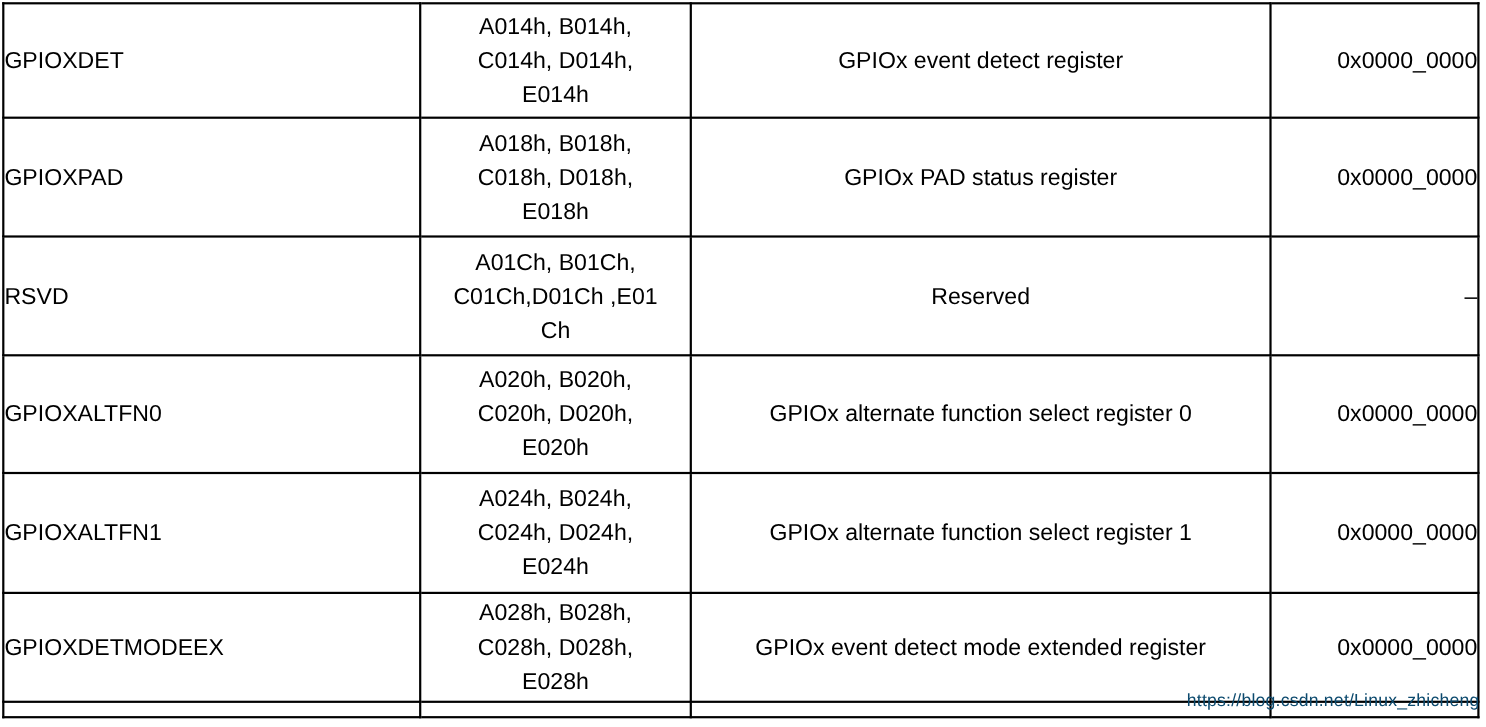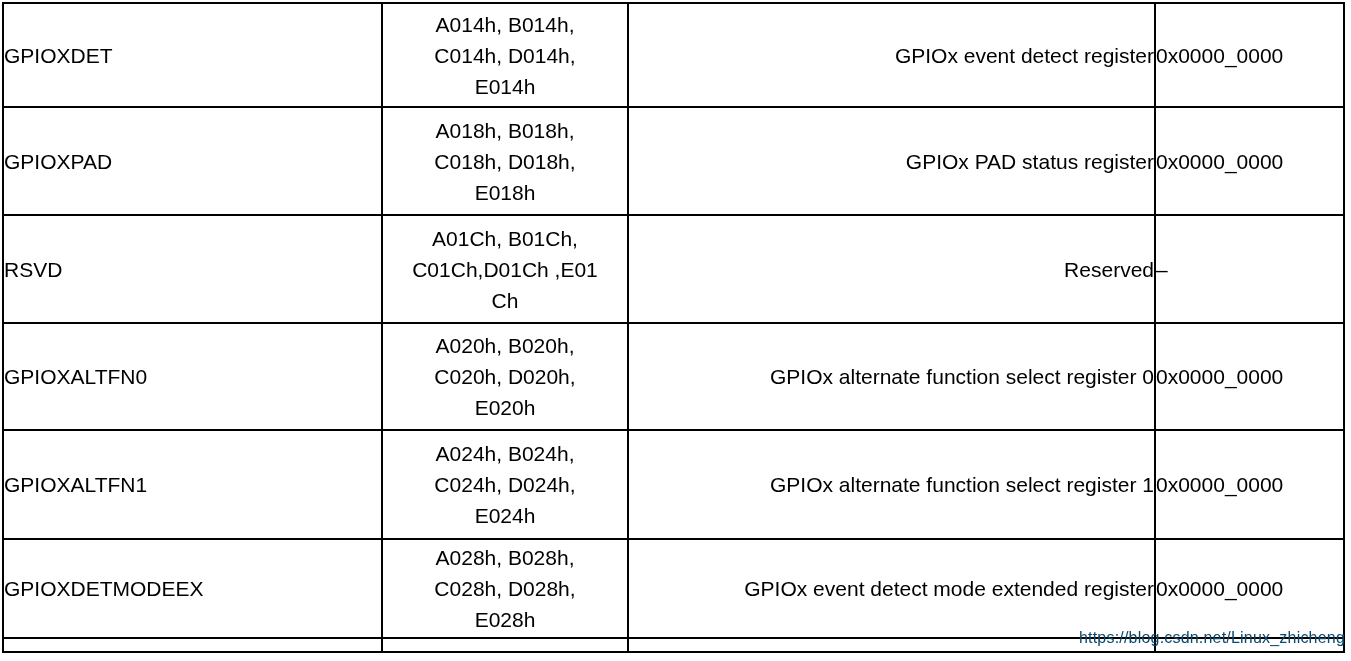--- a/index.html
+++ b/index.html
@@ -49,26 +49,26 @@
     text-align: left;
     padding-left: 20px;
     padding-right: 8px;
   }
   td.cell-addr {
     text-align: center;
     padding-left: 10px;
     padding-right: 10px;
   }
   td.cell-desc {
-    text-align: right;
+    text-align: center;
     padding-left: 18px;
     padding-right: 8px;
   }
   td.cell-reset {
-    text-align: left;
+    text-align: right;
     padding-left: 6px;
     padding-right: 6px;
   }
 
   
   tr.row-h106 td { height: 102px; }
   tr.row-h110 td { height: 106px; border-radius: 25px; }
   tr.row-h109 td { height: 105px; margin-top: 23px; }
   tr.row-h111 td { height: 107px; }
   tr.row-h101 td { height: 97px; }

